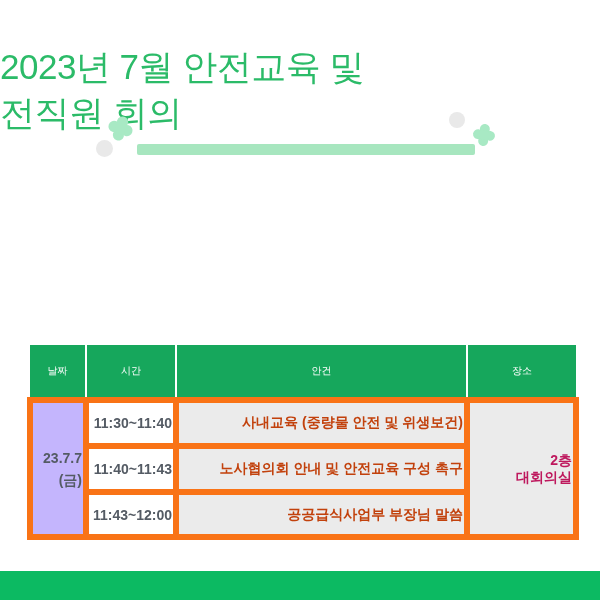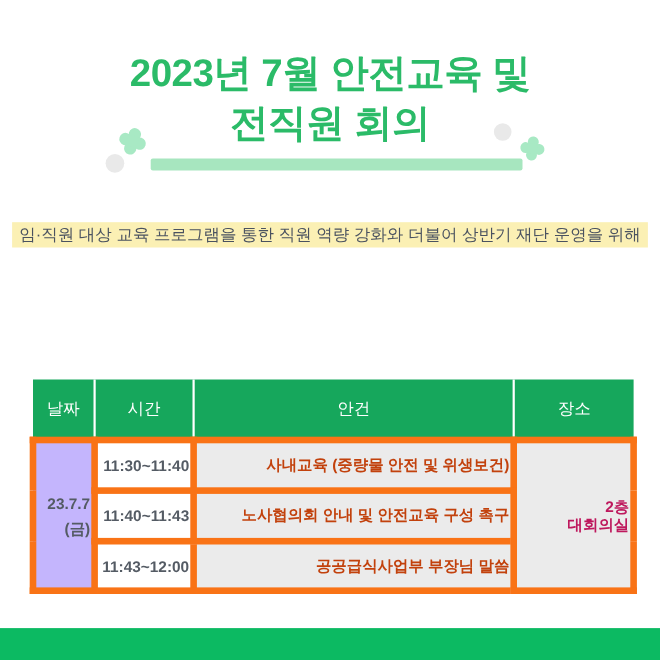--- a/index.html
+++ b/index.html
@@ -5,21 +5,21 @@
   html,body { margin:0; padding:0; background:#fff; }
   .canvas {
     position:relative; width:600px; height:600px; margin:0 auto;
     background:#ffffff; overflow:hidden;
     font-family:"Liberation Sans","DejaVu Sans",sans-serif;
   }
 
   
   .title {
     position:absolute; top:44px; left:0; width:600px;
-    text-align:center; color:#2bbb68; font-weight:bold;
+    color:#2bbb68; font-weight:normal;
     font-size:35px; line-height:46px; letter-spacing:-0.5px;
   }
 
   
   .underline-bar {
     position:absolute; left:137px; top:144px; width:338px; height:11px;
     background:#a7e6bf; border-radius:2px;
   }
   .clover { position:absolute; }
   .clover svg { display:block; width:100%; height:100%; }
@@ -39,21 +39,21 @@
   .description .line { margin:0 0 1px 0; line-height:17px; }
   .hl { background:#fbf0b4; padding:3px 6px; }
 
   
   table.schedule {
     position:absolute; left:27px; top:345px;
     width:546px; border-collapse:collapse; table-layout:fixed;
     font-size:14px; color:#545b64;
   }
   table.schedule th {
-    background:#16a75c; color:#ffffff; font-weight:normal; font-size:15px;
+    background:#16a75c; color:#ffffff; font-weight:normal; font-size:10px;
     height:50px; border:none; border-left:2px solid #ffffff;
   }
   table.schedule th:first-child { border-left:none; }
   table.schedule td {
     border:6px solid #f97316; text-align:right; vertical-align:middle;font-weight:bold;
   }
   tr.row { height:46px; }
   tr.row-last { height:45px;padding-left:20px; }
   td.cell-date { background:#c4b5fd; line-height:22px; }
   td.cell-time { background:#ffffff; }
@@ -96,23 +96,20 @@
         <circle cx="12" cy="6" r="5"></circle>
         <circle cx="12" cy="18" r="5"></circle>
         <circle cx="6" cy="12" r="5"></circle>
         <circle cx="18" cy="12" r="5"></circle>
         <rect x="7.5" y="7.5" width="9" height="9"></rect>
       </g>
     </svg>
   </span>
 
   <div class="description">
-    <div class="line">
-      <span class="hl">임·직원 대상 교육 프로그램을 통한 직원 역량 강화와 더불어 상반기 재단 운영을 위해</span>
-    </div>
   </div>
 
   <table class="schedule">
     <colgroup>
       <col style="width:56px">
       <col style="width:90px">
       <col style="width:291px">
       <col style="width:109px">
     </colgroup>
     <thead>

